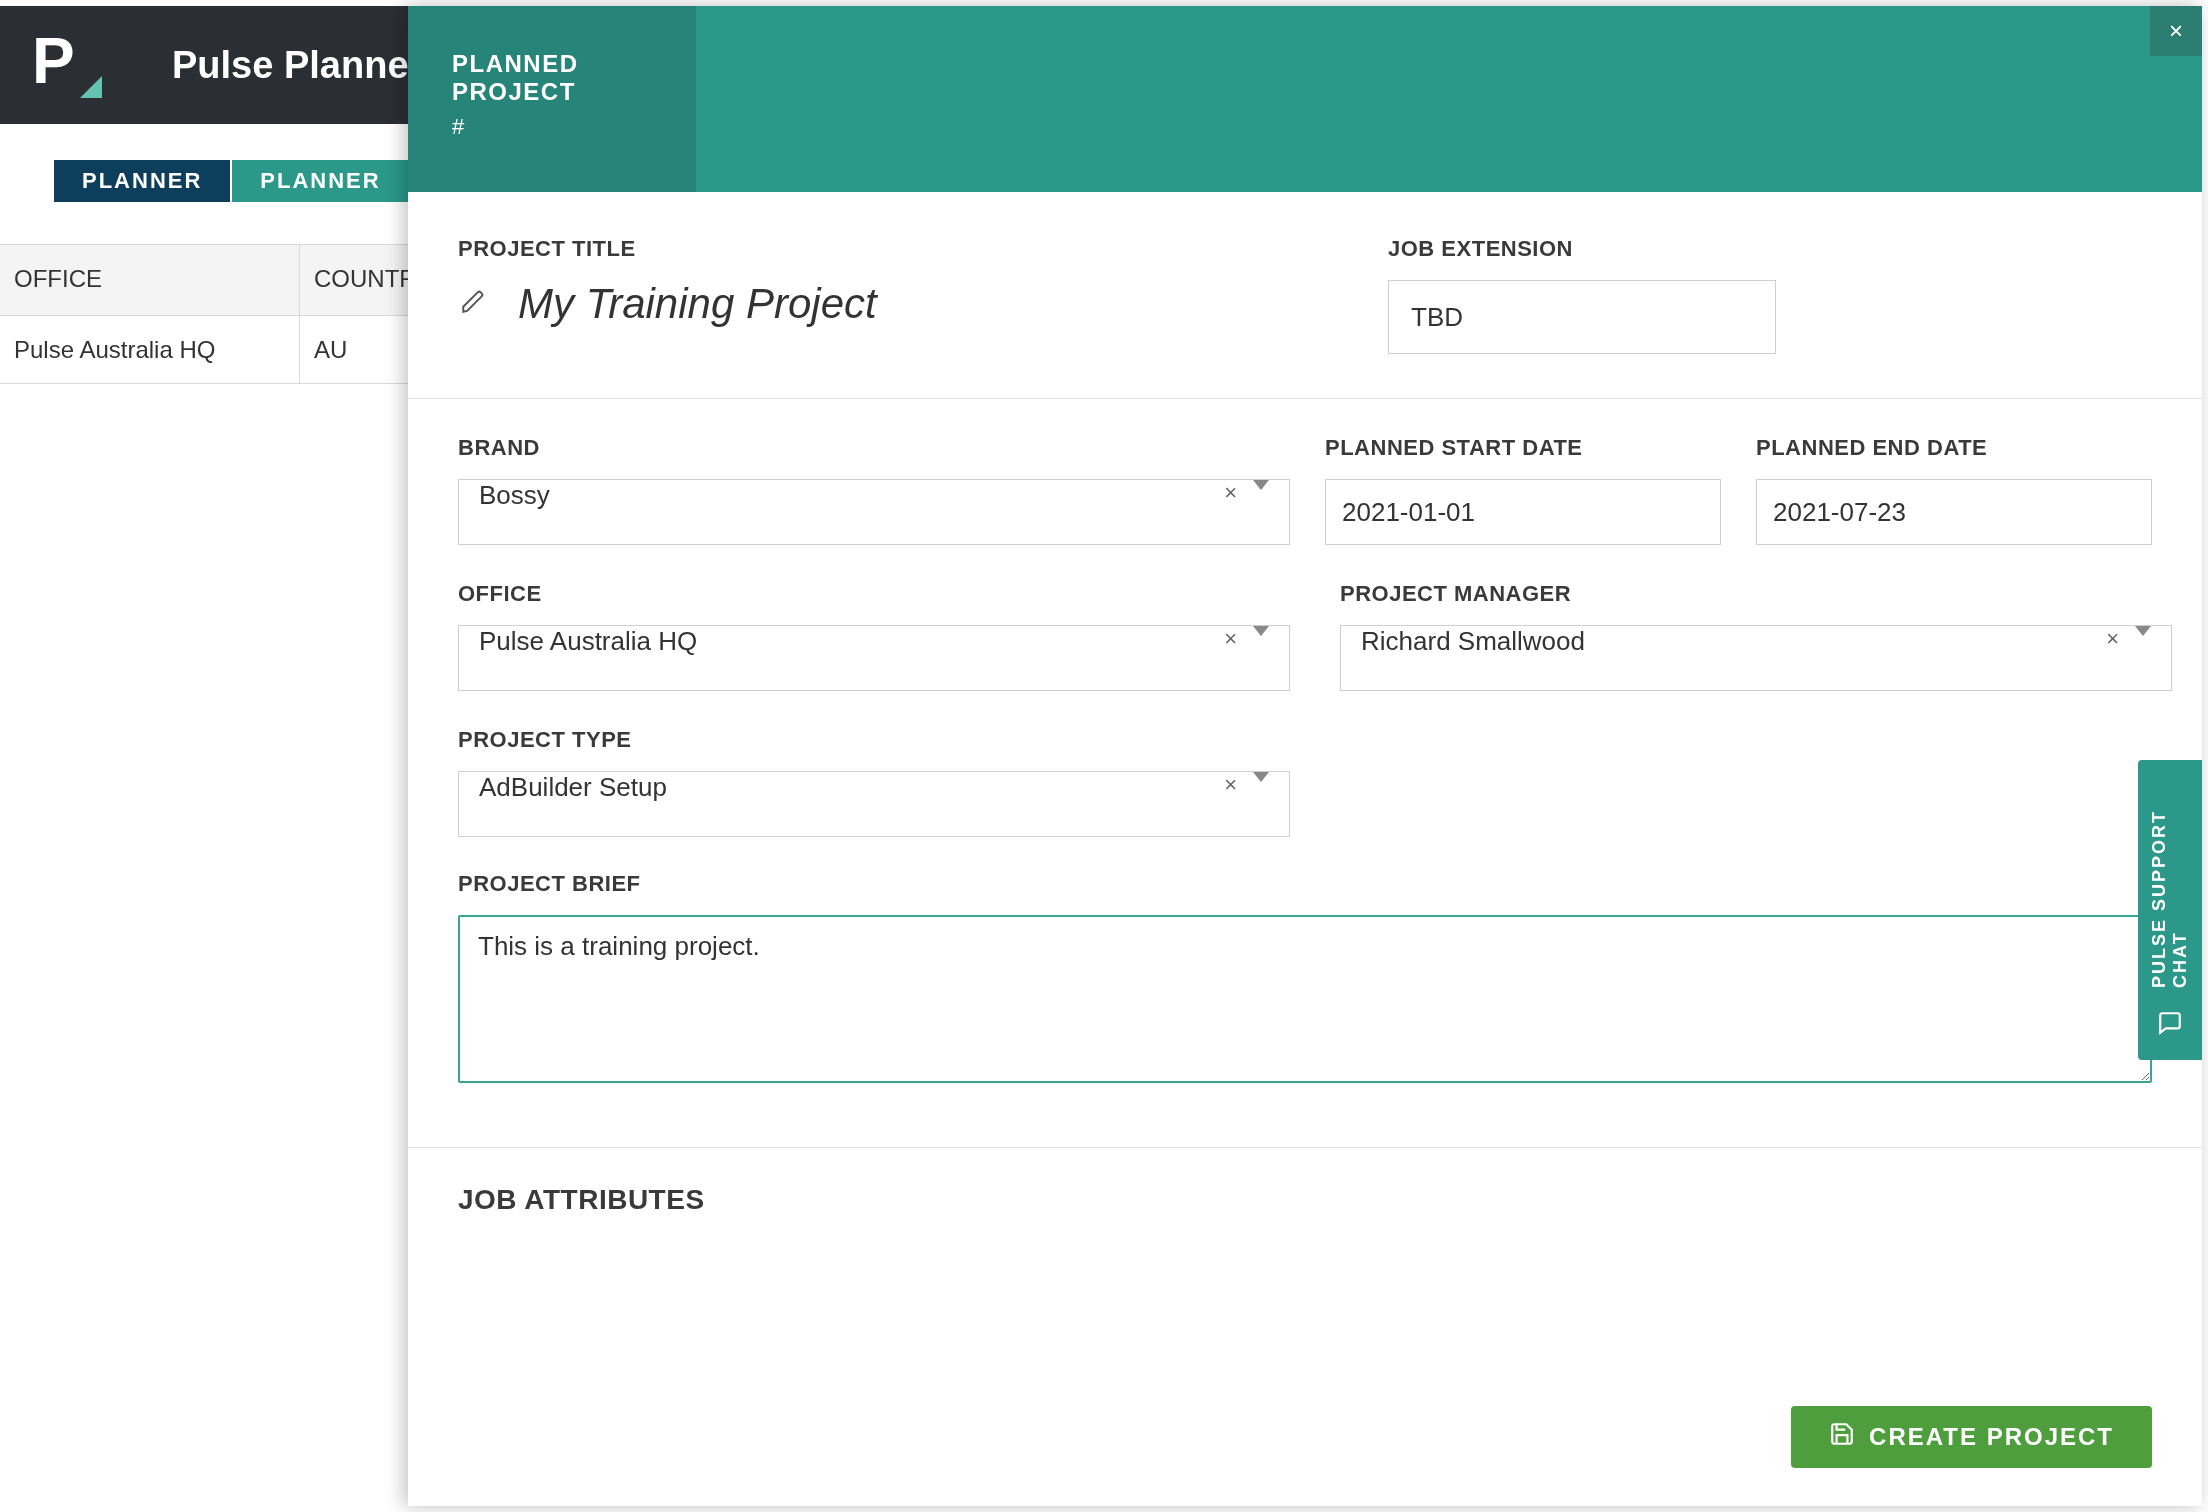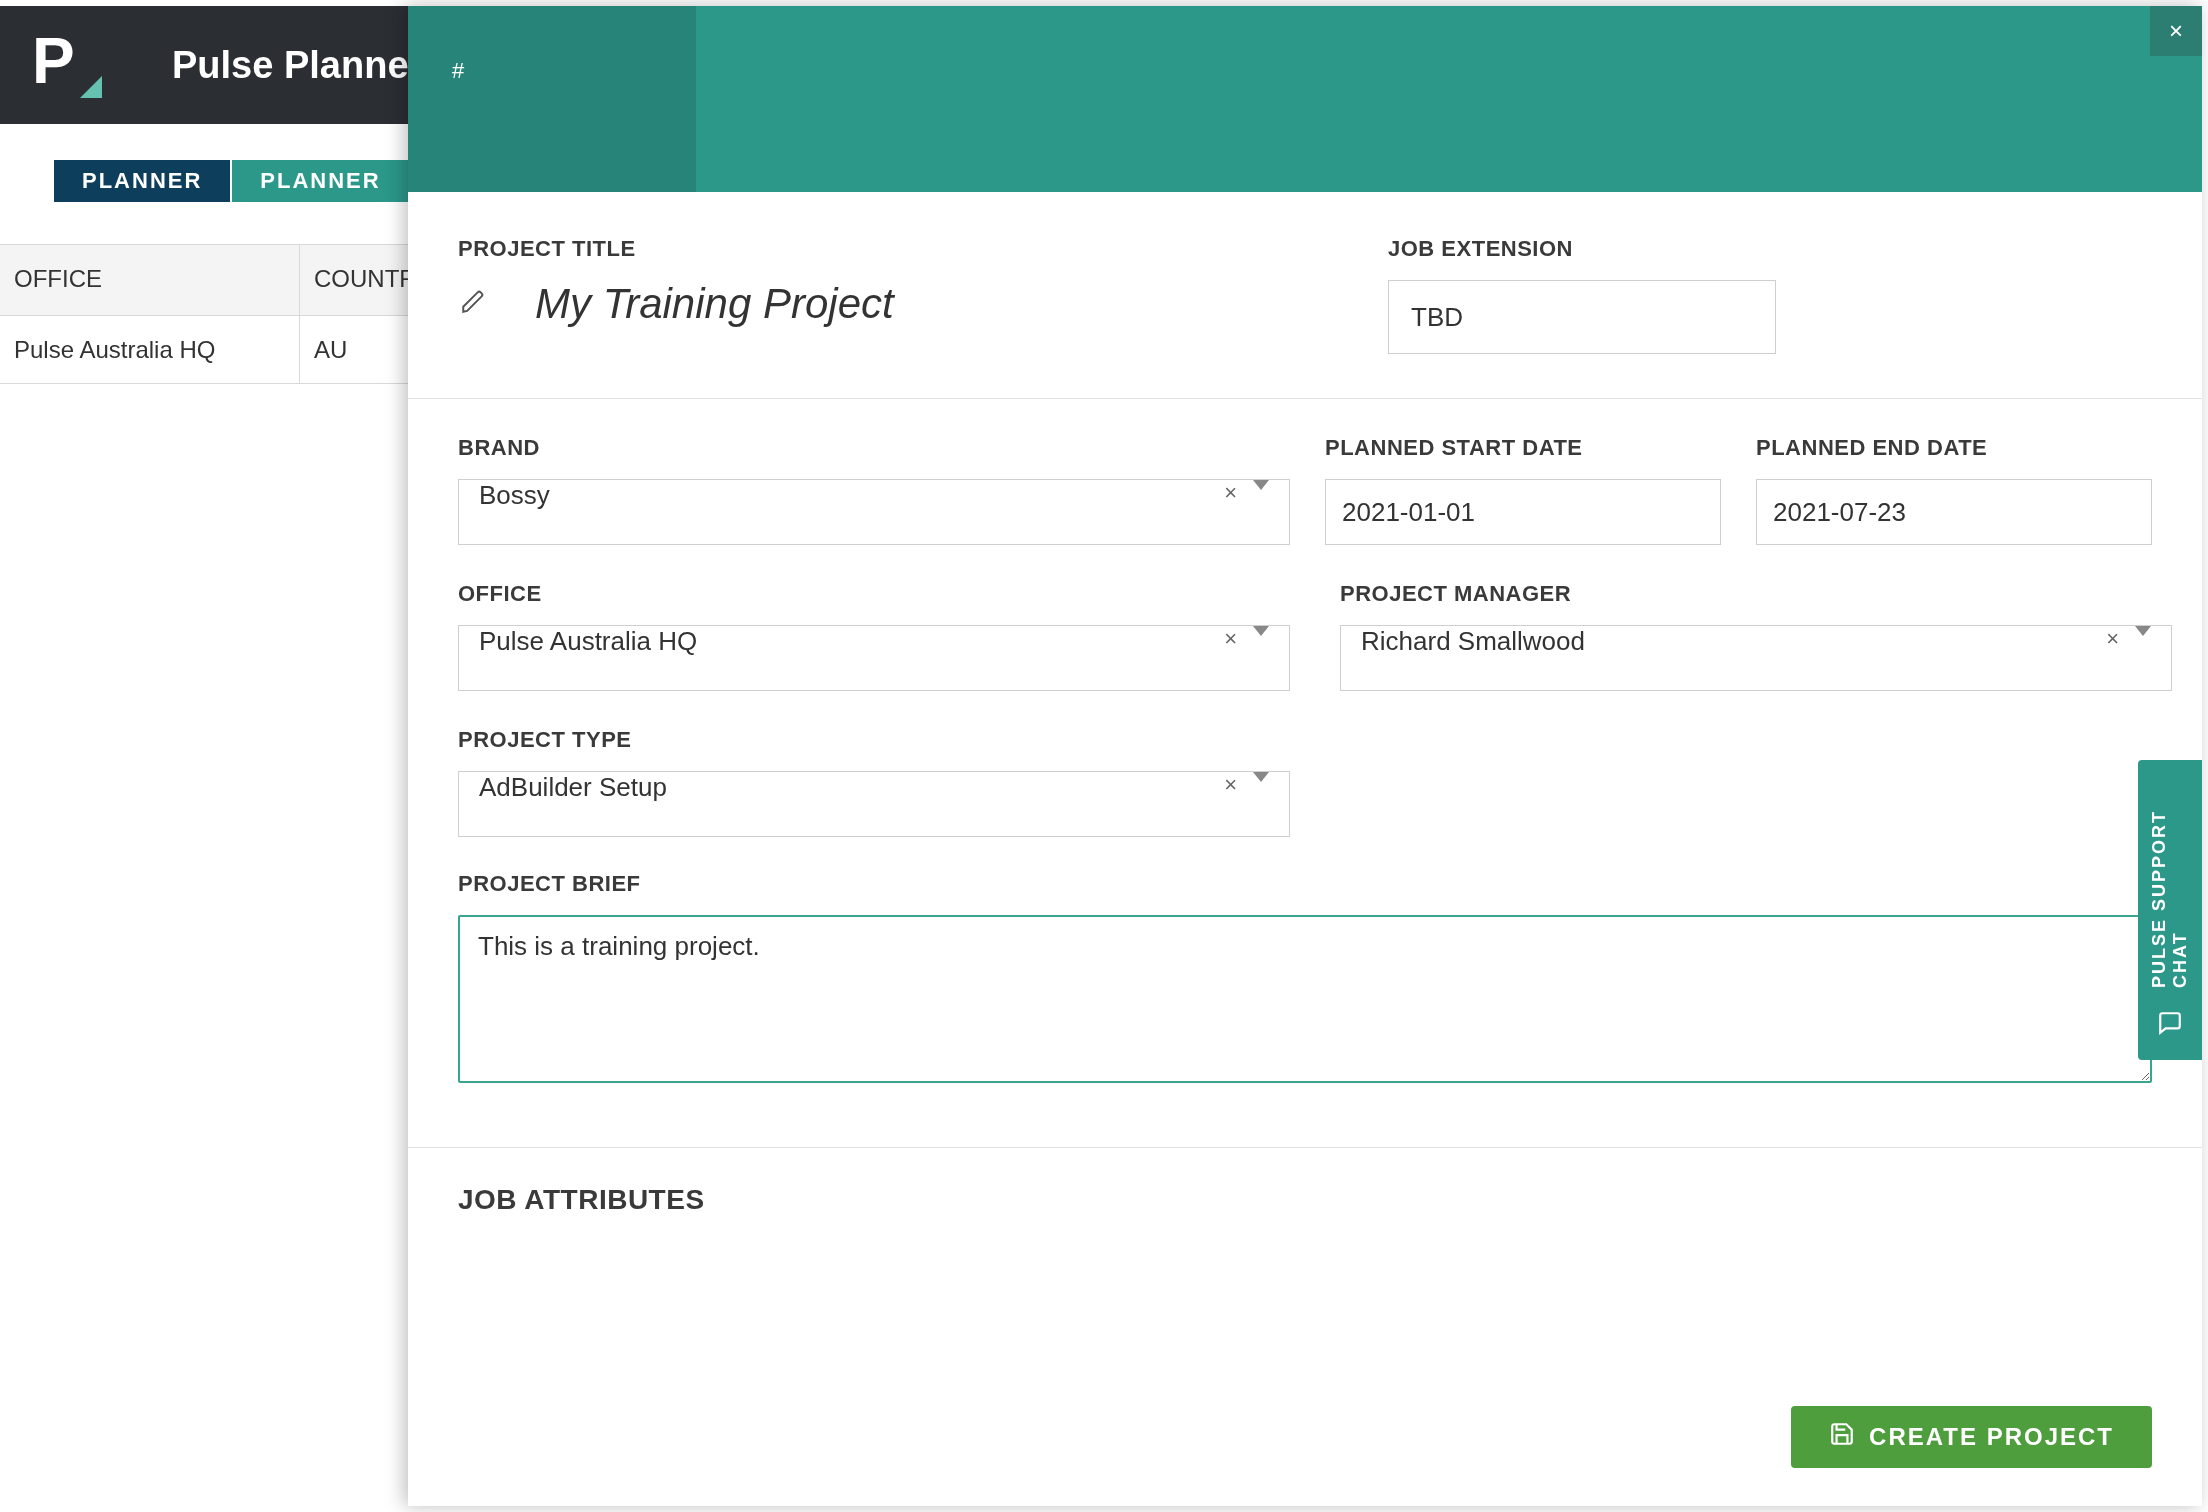--- a/index.html
+++ b/index.html
@@ -27,21 +27,21 @@
   .panel-header { background:#2b988a; height:186px; position:relative; display:flex; align-items:flex-start;}
   .panel-header-inner { width:288px; height:186px; background:#278478; padding:44px 0 0 44px;}
   .panel-header-title { color:#fff; font-size:24px; font-weight:700; letter-spacing:1.5px; }
   .panel-header-sub { color:#fff; font-size:22px; margin-top:8px;}
   .close-btn { position:absolute; top:0; right:0; width:52px; height:50px; background:#2c7d72; display:flex; align-items:center; justify-content:center; color:#fff; font-size:24px; cursor:pointer; }
   .panel-body { flex:1; overflow:auto; position:relative;}
   .section1 { border-bottom:1px solid #e2e2e2; padding:44px 50px 44px 50px; display:grid; grid-template-columns: 890px 1fr; gap:0 40px;}
   .section2 { border-bottom:1px solid #e2e2e2; padding:36px 50px 60px 50px;}
   .section3 { padding:36px 50px 60px 50px;}
   .label { font-size:22px; font-weight:700; color:#3a3a3a; letter-spacing:0.5px; margin-bottom:18px; }
-  .title-row { display:flex; align-items:center; gap:47px; }
+  .title-row { display:flex; align-items:center; gap:30px; }
   .pencil { width:30px; height:30px; display:flex; align-items:center; justify-content:center; color:#555; }
   .pencil svg { width:26px; height:26px; }
   .proj-title { font-size:42px; font-style:italic; color:#333; font-weight:500; }
   .input { width:388px; height:74px; border:1px solid #cfcfcf; border-radius:0; padding:0 22px; font-size:26px; color:#333; display:flex; align-items:center; background:#fff;}
   .row2 { display:grid; grid-template-columns: 832px 396px 396px; gap:0 35px; align-items:end;}
   .row3 { display:grid; grid-template-columns: 832px 832px; gap:0 50px; margin-top:36px; align-items:end;}
   .row4 { display:grid; grid-template-columns: 832px; margin-top:36px;}
   .select { height:66px; border:1px solid #cfcfcf; background:#fff; display:flex; align-items:flex-start; padding:0 20px; font-size:26px; color:#333; position:relative;}
   .select .sx { margin-left:auto; padding:0 10px; color:#666; font-size:22px; cursor:pointer;}
   .select .scv { width:0; height:0; border-left:8px solid transparent; border-right:8px solid transparent; border-top:10px solid #888; margin-left:6px;}
@@ -82,20 +82,21 @@
     </div>
     <div class="row">
       <div class="col-office">Pulse Australia HQ</div>
       <div class="col-country">AU</div>
     </div>
   </div>
 
   <div class="panel">
     <div class="panel-header">
       <div class="panel-header-inner">
+        <div class="panel-header-title">PLANNED PROJECT</div>
         <div class="panel-header-sub">#</div>
       </div>
       <div class="close-btn">
         <span>×</span>
       </div>
     </div>
 
     <div class="panel-body">
 
       <div class="section1">

